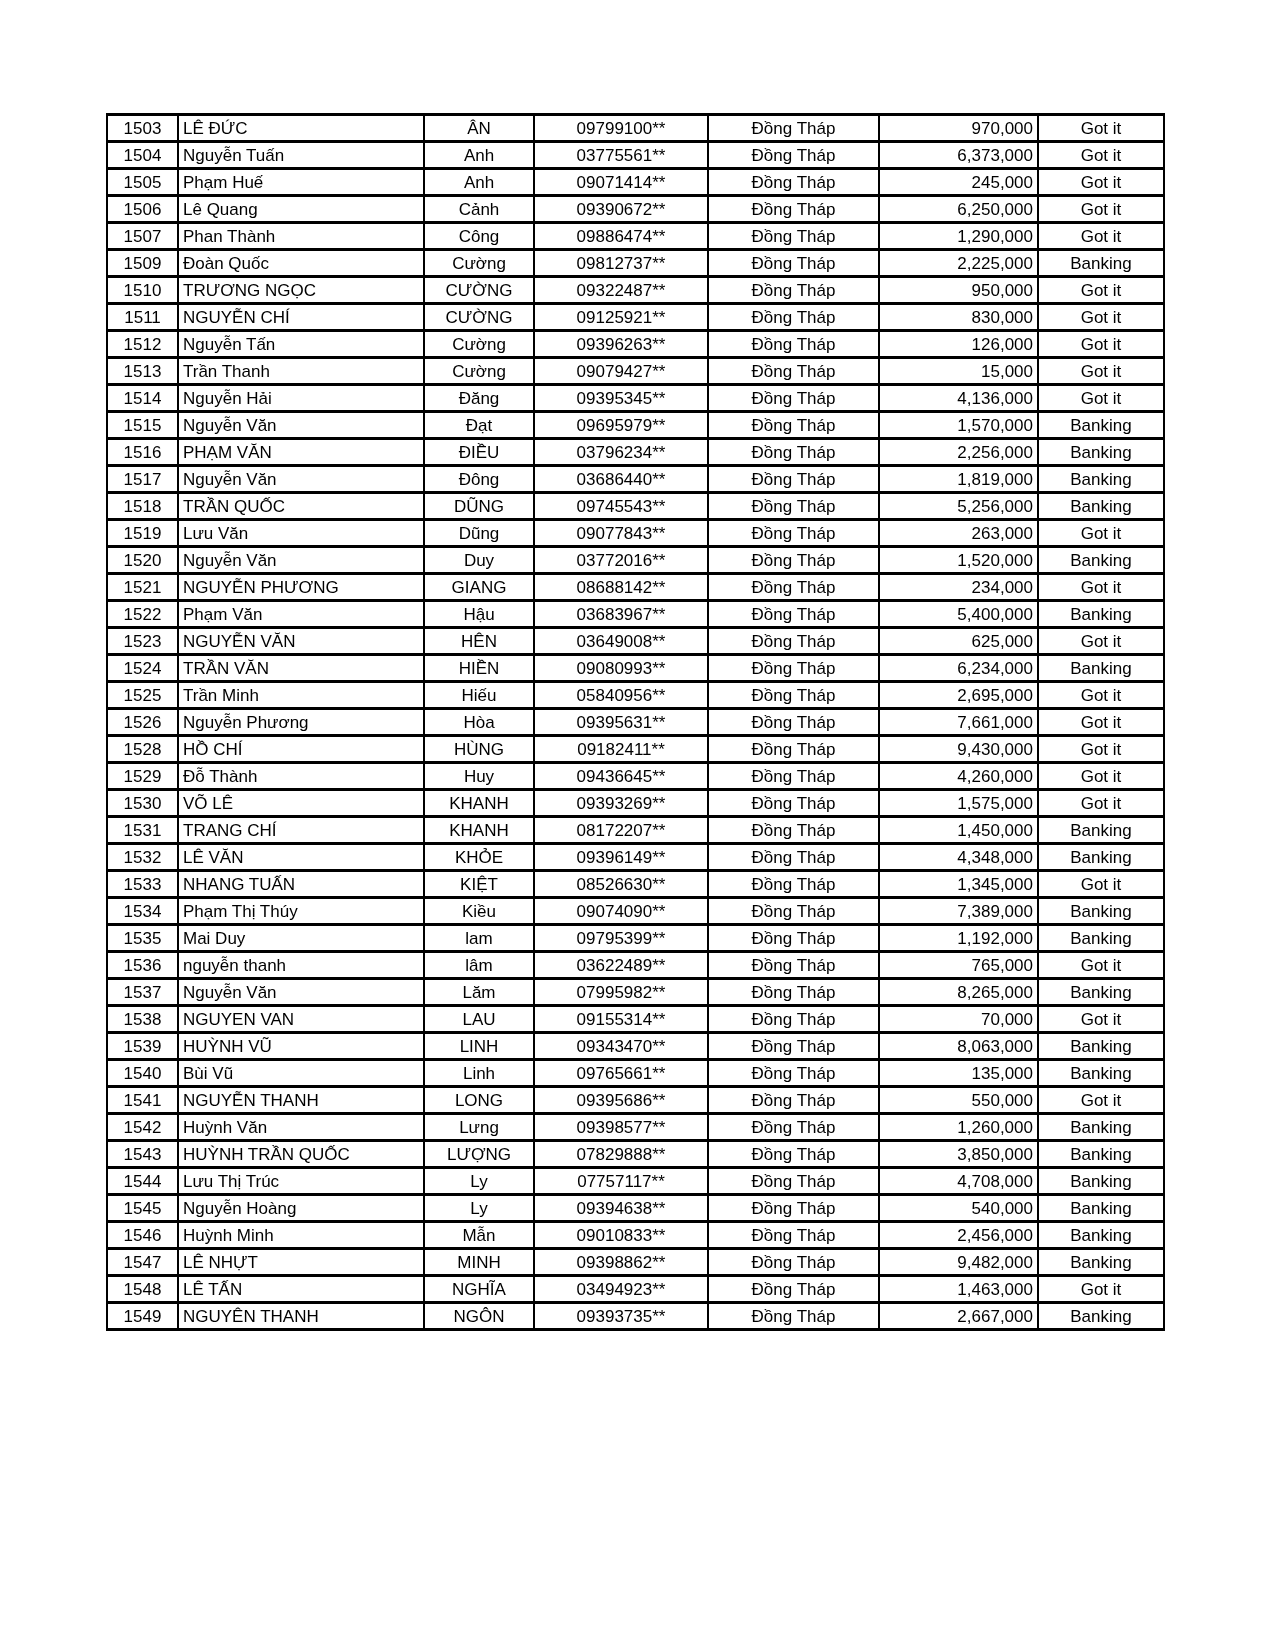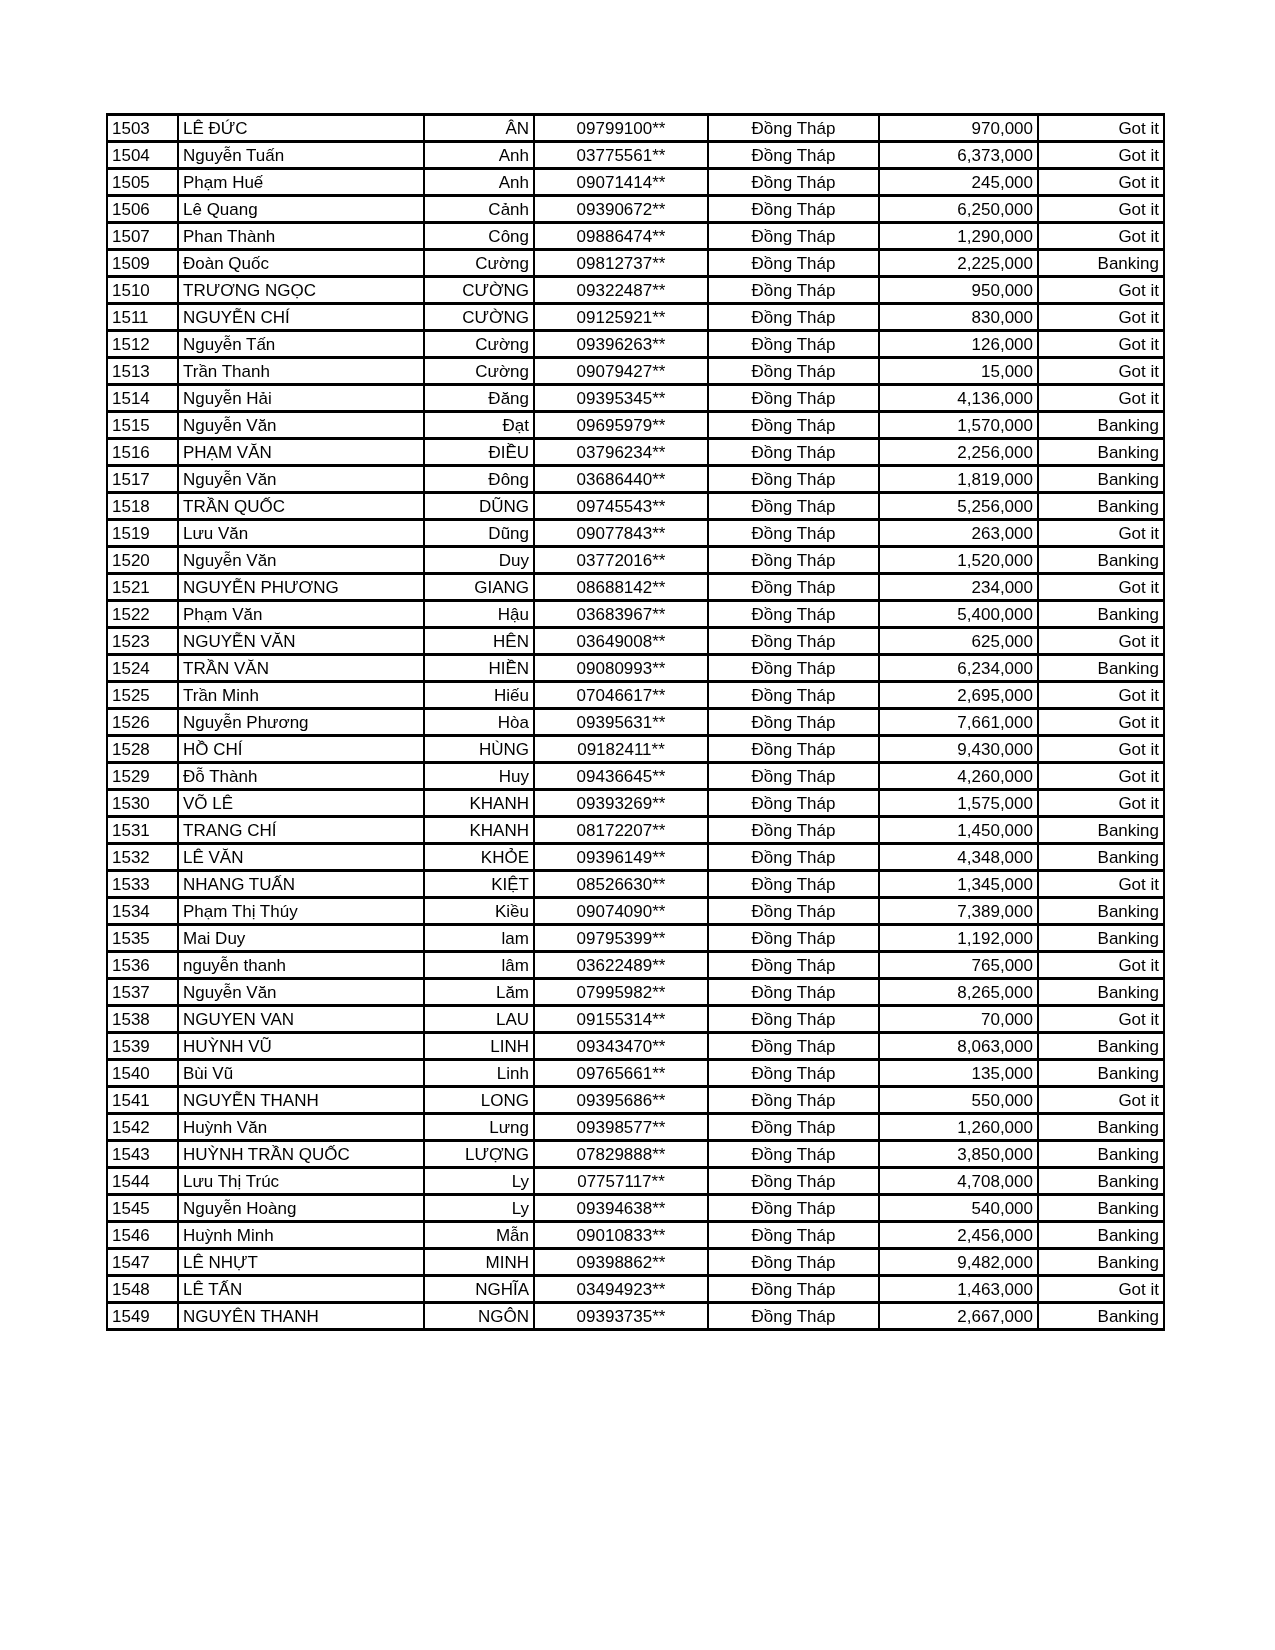--- a/index.html
+++ b/index.html
@@ -30,27 +30,27 @@
     border-top-width: 3px;
     border-bottom-width: 3px;
     height: 27px;
     padding: 0 4px;
     white-space: nowrap;
     overflow: hidden;
     vertical-align: middle;
     line-height: 1;
   }
   
-  td.col-id       { text-align: left;  padding-right: 5px; }
+  td.col-id       { text-align: center;  padding-right: 5px; }
   td.col-last     { text-align: left; }
-  td.col-first    { text-align: right; }
+  td.col-first    { text-align: center; }
   td.col-phone    { text-align: center; }
   td.col-province { text-align: center; }
   td.col-amount   { text-align: right;  padding-right: 7px; }
-  td.col-status   { text-align: right;   padding-left: 8px; }
+  td.col-status   { text-align: center;   padding-left: 8px; }
 </style>
 </head>
 <body>
 
 <div class="page">
   <table class="data-table">
     <colgroup>
       <col style="width:71px">
       <col style="width:246px">
       <col style="width:110px">
@@ -246,21 +246,21 @@
           <td class="col-first">HIỀN</td>
           <td class="col-phone">09080993**</td>
           <td class="col-province">Đồng Tháp</td>
           <td class="col-amount">6,234,000</td>
           <td class="col-status">Banking</td>
         </tr>
         <tr>
           <td class="col-id">1525</td>
           <td class="col-last">Trần Minh</td>
           <td class="col-first">Hiếu</td>
-          <td class="col-phone">07046617**</td>
+          <td class="col-phone">05840956**</td>
           <td class="col-province">Đồng Tháp</td>
           <td class="col-amount">2,695,000</td>
           <td class="col-status">Got it</td>
         </tr>
         <tr>
           <td class="col-id">1526</td>
           <td class="col-last">Nguyễn Phương</td>
           <td class="col-first">Hòa</td>
           <td class="col-phone">09395631**</td>
           <td class="col-province">Đồng Tháp</td>

